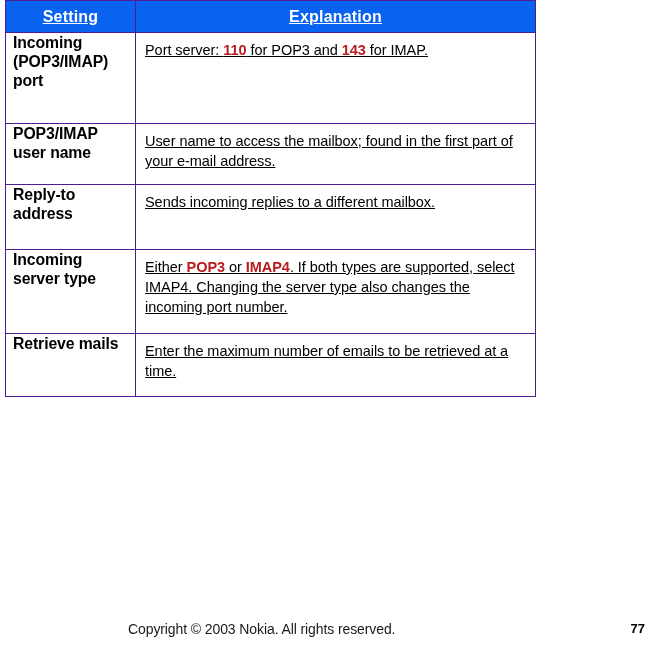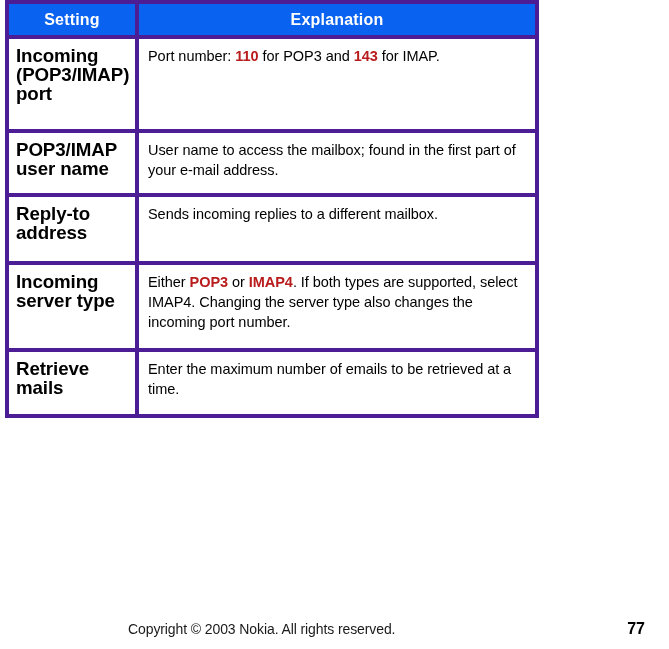--- a/index.html
+++ b/index.html
@@ -24,44 +24,45 @@
     top: 0px;
     width: 530px;
     border-collapse: collapse;
     table-layout: fixed;
   }
   .settings-table col.col-setting { width: 130px; }
   .settings-table col.col-explanation { width: 400px; }
 
   .settings-table th,
   .settings-table td {
-    border: 4px solid #4c1d95;
+    border: 1px solid #4c1d95;
     vertical-align: top;
     padding: 0;
+    text-decoration: underline;
   }
 
   
   .settings-table thead th {
     background: #0a62f0;
     color: #ffffff;
     font-weight: bold;
     font-size: 16px;
     text-align: center;
     height: 31px;
     line-height: 31px;
     padding: 0;
     letter-spacing: 0.2px;
   }
 
   
   td.cell-setting {
     font-weight: bold;
-    font-size: 19px;
+    font-size: 16px;
     line-height: 19px;
-    padding: 7px 6px 8px 7px;
+    padding: 0 6px 8px 7px;
     letter-spacing: -0.1px;
   }
   td.cell-explanation {
     font-size: 14.5px;
     line-height: 20px;
     padding: 7px 8px 8px 9px;
     letter-spacing: -0.05px;
   }
 
   
@@ -99,21 +100,21 @@
     top: 0;
     font-size: 14px;
     line-height: 22px;
     color: #1a1a1a;
     letter-spacing: -0.1px;
   }
   .footer-pagenum {
     position: absolute;
     right: 24px;
     top: 0;
-    font-size: 16px;
+    font-size: 13px;
     line-height: 22px;
     font-weight: bold;
     color: #000000;
   }
 </style>
 </head>
 <body>
 
 <table class="settings-table">
   <colgroup>
@@ -122,21 +123,21 @@
   </colgroup>
   <thead>
     <tr>
       <th>Setting</th>
       <th>Explanation</th>
     </tr>
   </thead>
   <tbody>
     <tr class="row-0">
       <td class="cell-setting"><span class="setting-condensed">Incoming (POP3/IMAP) port</span></td>
-      <td class="cell-explanation"><span>Port number: </span><span class="val">110</span><span> for POP3 and </span><span class="val">143</span><span> for IMAP.</span></td>
+      <td class="cell-explanation"><span>Port server: </span><span class="val">110</span><span> for POP3 and </span><span class="val">143</span><span> for IMAP.</span></td>
     </tr>
     <tr class="row-1">
       <td class="cell-setting"><span class="setting-condensed">POP3/IMAP user name</span></td>
       <td class="cell-explanation"><span>User name to access the mailbox; found in the first part of your e-mail address.</span></td>
     </tr>
     <tr class="row-3">
       <td class="cell-setting"><span class="setting-condensed">Reply-to address</span></td>
       <td class="cell-explanation"><span>Sends incoming replies to a different mailbox.</span></td>
     </tr>
     <tr class="row-4">

